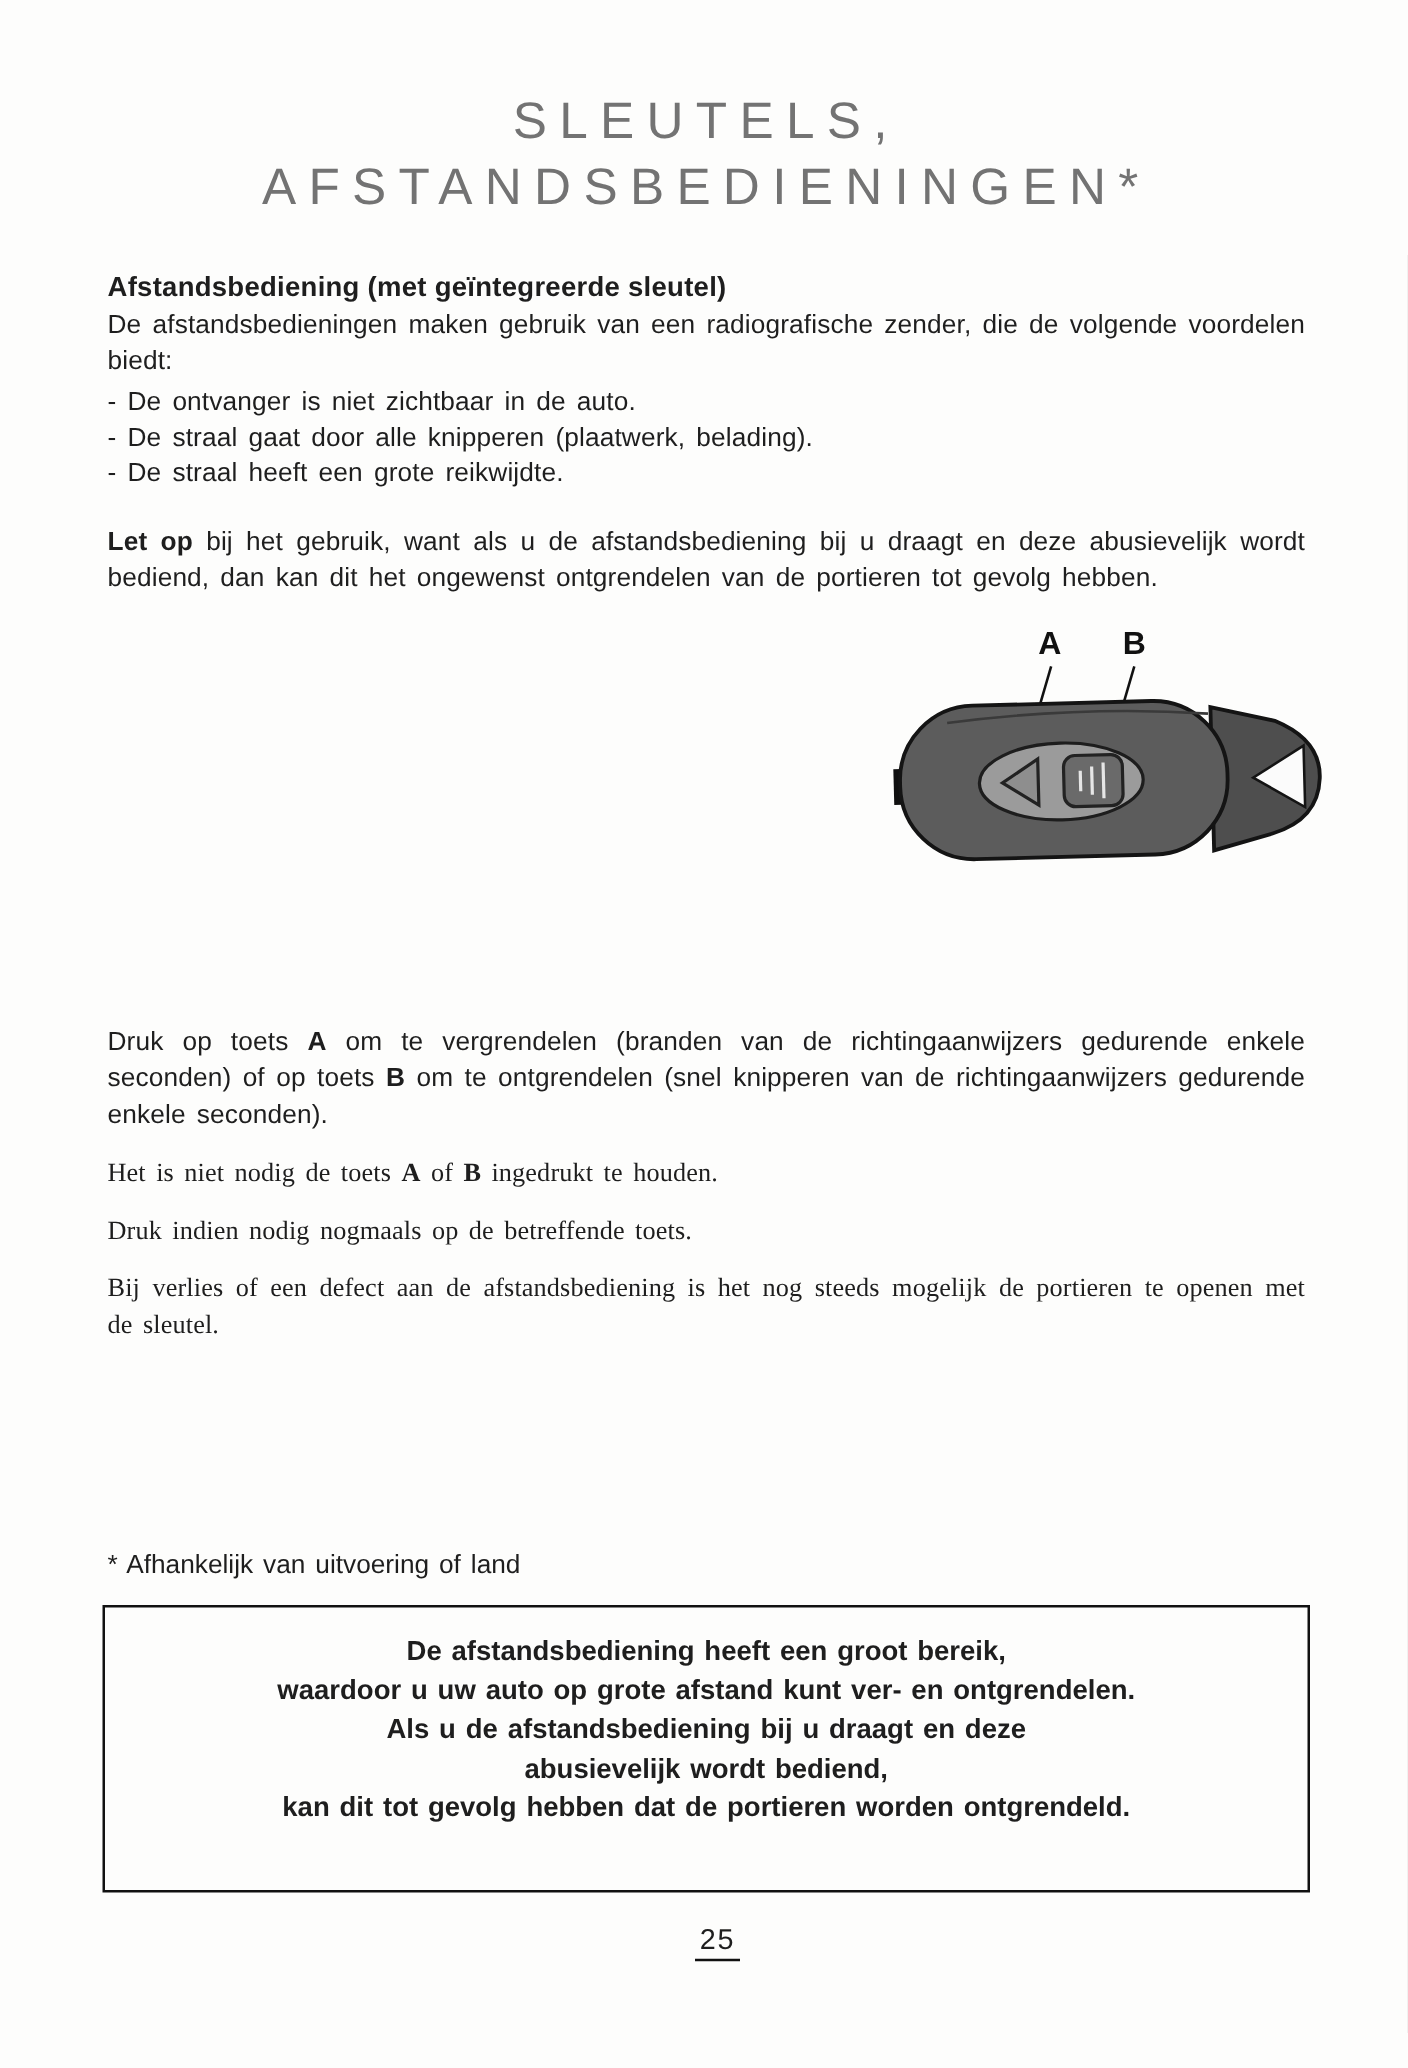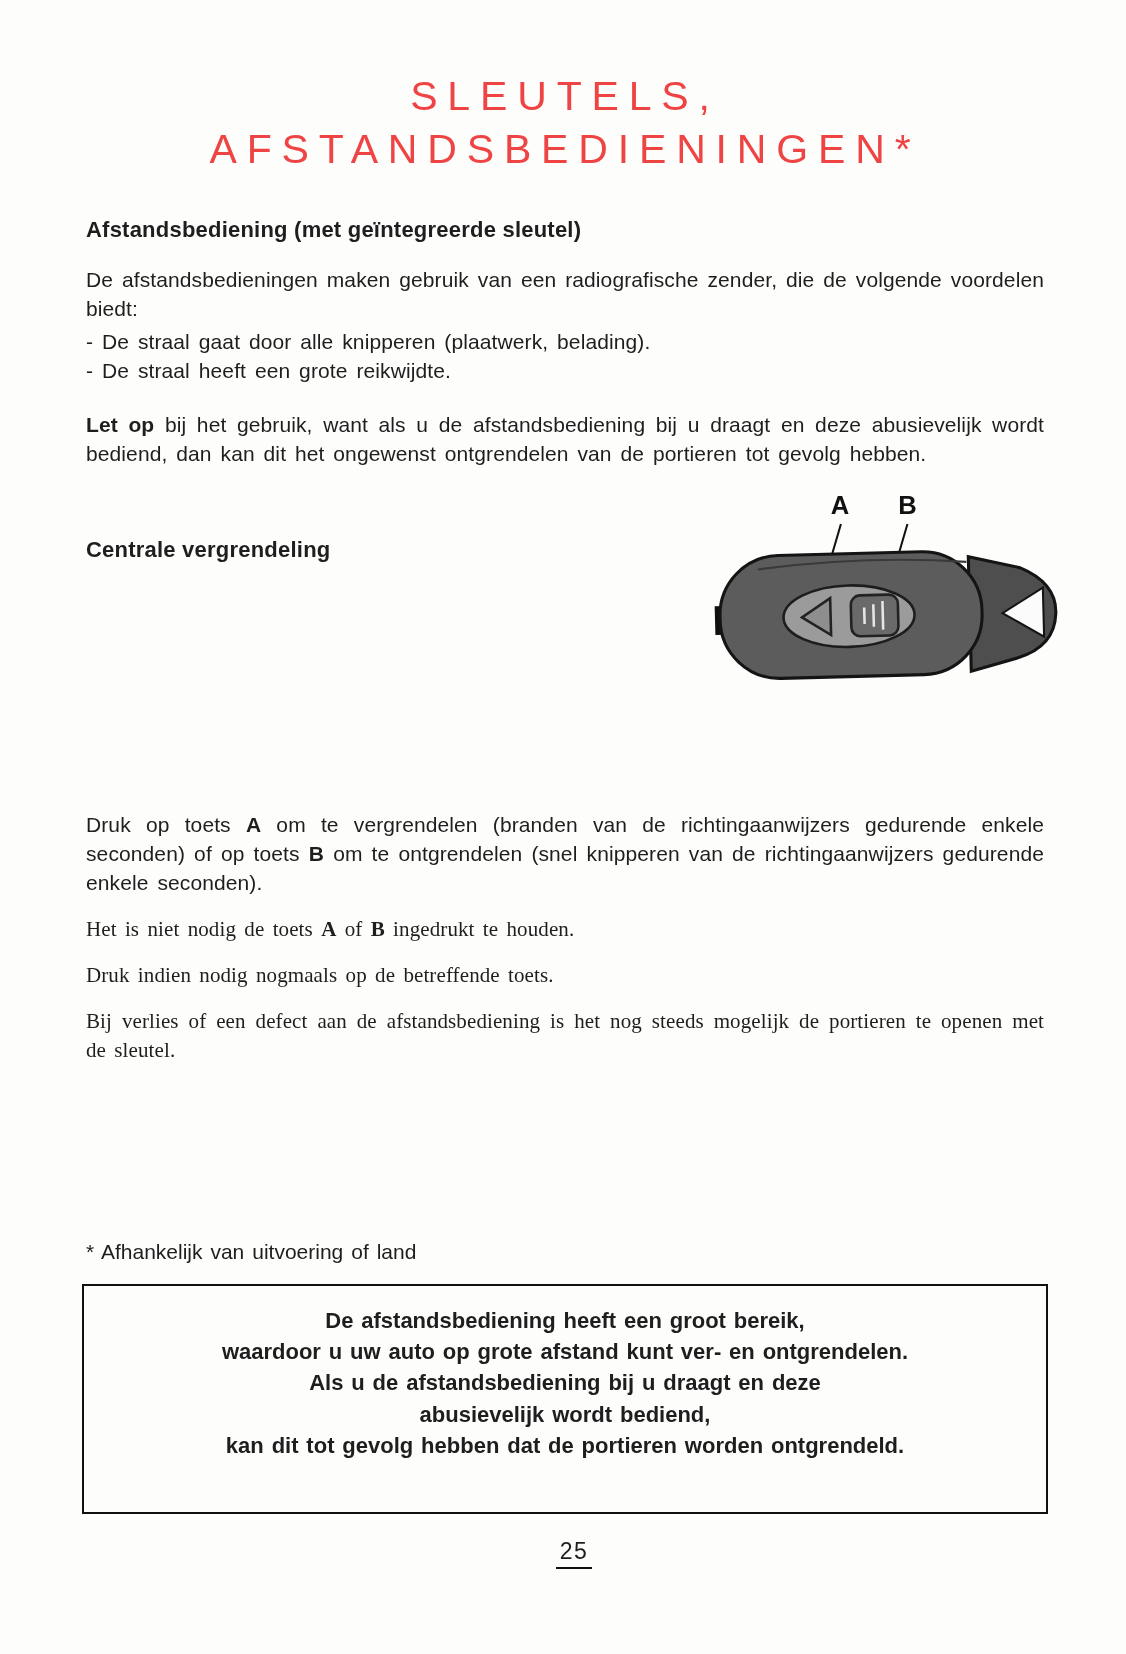--- a/index.html
+++ b/index.html
@@ -16,31 +16,31 @@
   .content {
     position:absolute; left:86px; top:0; width:958px;
   }
   .title {
     margin-top:70px;
     text-align:center;
     font-size:41px;
     font-weight:400;
     letter-spacing:0.24em;
     line-height:1.3;
-    color:#ef4444;
+    color:#737373;
   }
   .heading {
     font-size:22px; font-weight:bold; letter-spacing:0.01em;
   }
   .body-text {
     font-size:21px; line-height:1.38; word-spacing:0.14em; letter-spacing:0.005em;
     text-align:justify;
   }
   .s1-heading { margin-top:40px; }
-  .s1-intro { margin-top:23px; }
+  .s1-intro { margin-top:3px; }
   .bullet-list { margin-top:4px; }
   .bullet-list div { text-align:left; }
   .note-para { margin-top:26px; }
   .section2 { margin-top:68px; position:relative; min-height:210px; }
   .lock-text { width:468px; }
   .lock-text .heading { margin-bottom:8px; }
   .figure {
     position:absolute; right:-18px; top:-52px; width:348px; height:205px;
   }
   .figure svg { width:100%; height:100%; }
@@ -82,29 +82,29 @@
     <div class="title">
       <div>SLEUTELS,</div>
       <div>AFSTANDSBEDIENINGEN*</div>
     </div>
 
     <div class="heading s1-heading">Afstandsbediening (met geïntegreerde sleutel)</div>
 
     <div class="body-text s1-intro">De afstandsbedieningen maken gebruik van een radiografische zender, die de volgende voordelen biedt:</div>
 
     <div class="body-text bullet-list">
+      <div>- De ontvanger is niet zichtbaar in de auto.</div>
       <div>- De straal gaat door alle knipperen (plaatwerk, belading).</div>
       <div>- De straal heeft een grote reikwijdte.</div>
     </div>
 
     <div class="body-text note-para"><b class="inline-key">Let op</b><span> bij het gebruik, want als u de afstandsbediening bij u draagt en deze abusievelijk wordt bediend, dan kan dit het ongewenst ontgrendelen van de portieren tot gevolg hebben.</span></div>
 
     <div class="section2">
       <div class="lock-text">
-        <div class="heading">Centrale vergrendeling</div>
       </div>
 
       <div class="figure">
         <svg viewBox="0 0 340 200">
           <line x1="124" y1="38" x2="103" y2="110" stroke="#111" stroke-width="2"></line>
           <line x1="189" y1="38" x2="168" y2="110" stroke="#111" stroke-width="2"></line>
           <g transform="rotate(-1.5 170 130)">
             <rect x="1" y="114" width="13" height="28" fill="#101010"></rect>
             <path d="M300,84 Q336,100 334,130 Q332,162 296,172 L250,184 L250,72 Z" fill="#4e4e4e" stroke="#141414" stroke-width="3"></path>
             <polygon points="322,104 282,128 322,152" fill="#fbfbfb" stroke="#141414" stroke-width="2"></polygon>

